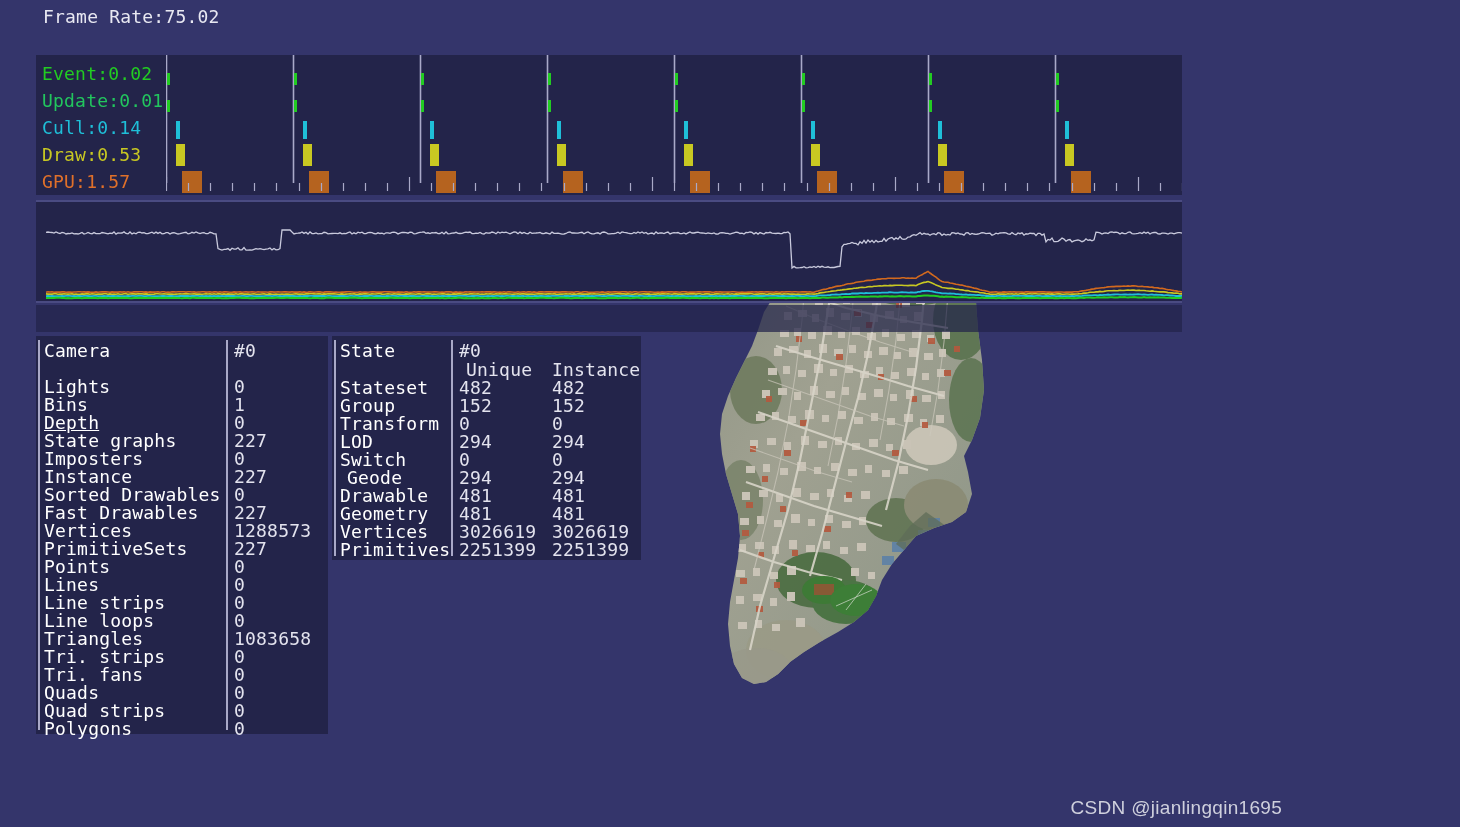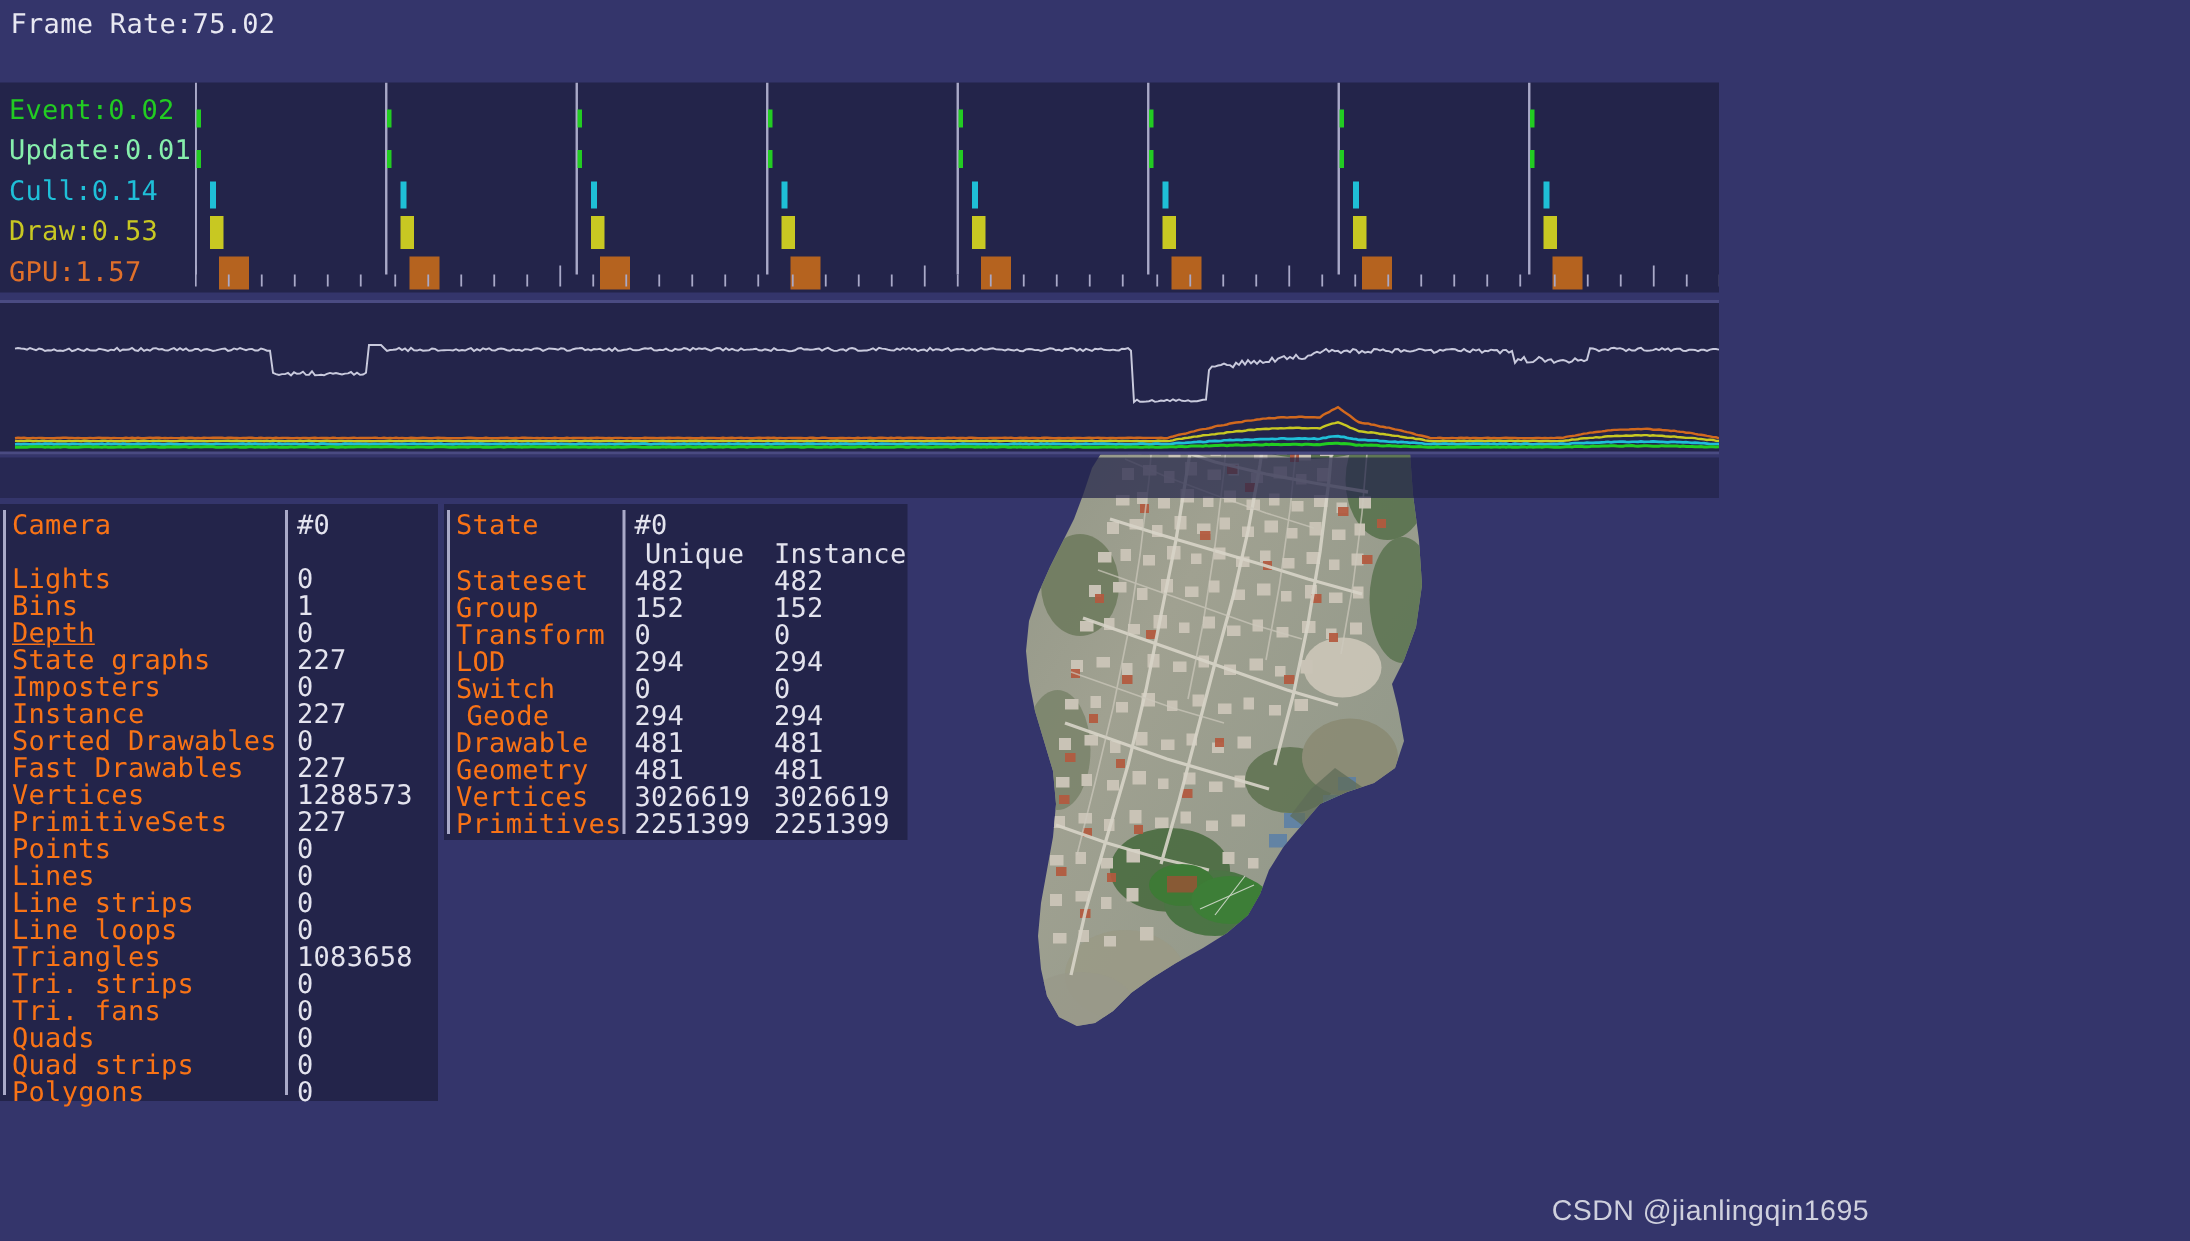--- a/index.html
+++ b/index.html
@@ -2,21 +2,21 @@
 <html><head>
 <meta charset="utf-8">
 <style>
   * { box-sizing: border-box; margin: 0; padding: 0; }
   html, body {
     width: 1460px; height: 827px;
     overflow: hidden;
     background: #34356b;
     font-family: "DejaVu Sans Mono", "Liberation Mono", monospace;
   }
-  #root { position: relative; width: 1260px; height: 827px; background: #34356b; }
+  #root { position: relative; width: 1260px; height: 827px; background: #34356b; margin-left: 36px; }
 
   
   #model-layer {
     position: absolute; left: 660px; top: 250px;
     width: 310px; height: 500px;
     pointer-events: none;
   }
   #model-layer svg { display: block; width: 100%; height: 100%; }
 
   
@@ -69,21 +69,21 @@
   }
 
   
   .stats-table { position: absolute; background: #23244a; }
   #camera-table { left: 0; top: 336px; width: 292px; height: 398px; }
   #view-table   { left: 296px; top: 336px; width: 309px; height: 224px; }
   .cell {
     position: absolute; font-size: 18px; line-height: 18px;
     white-space: pre; letter-spacing: 0.2px;
   }
-  .cell.lbl { color: #f97316; }
+  .cell.lbl { color: #ffffff; }
   .cell.val { color: #e3e3ee; }
   .vdiv {
     position: absolute; top: 4px; bottom: 4px;
     width: 2px; background: #a9a9c8;
   }
   .edge-l { position:absolute; top:4px; bottom:4px; left:2px; width:2px; background:#a9a9c8; }
 
   
   #watermark {
     position: absolute; right: 14px; bottom: 8px;
@@ -367,21 +367,21 @@
         </g>
       </g>
     </svg>
   </div>
 
   <div class="hdr" id="hdr-fps">Frame Rate:75.02</div>
 
   <div id="bar-panel">
     <div id="bar-labels">
         <div class="bar-label" style="top: 10px; color: rgb(34, 204, 34);">Event:0.02</div>
-        <div class="bar-label" style="top: 37px; color: #86efac;">Update:0.01</div>
+        <div class="bar-label" style="top: 37px; color: #22c55e;">Update:0.01</div>
         <div class="bar-label" style="top: 64px; color: rgb(31, 191, 216);">Cull:0.14</div>
         <div class="bar-label" style="top: 91px; color: rgb(200, 200, 34);">Draw:0.53</div>
         <div class="bar-label" style="top: 118px; color: rgb(224, 112, 42);">GPU:1.57</div>
       </div>
     <div id="bar-grid">
         <svg viewBox="0 0 1016 140" preserveAspectRatio="none">
           <line x1="0.5" y1="0" x2="0.5" y2="128" stroke="#a9a9c8" stroke-width="1.6"></line>
           <line x1="127.5" y1="0" x2="127.5" y2="128" stroke="#a9a9c8" stroke-width="1.6"></line>
           <line x1="254.5" y1="0" x2="254.5" y2="128" stroke="#a9a9c8" stroke-width="1.6"></line>
           <line x1="381.5" y1="0" x2="381.5" y2="128" stroke="#a9a9c8" stroke-width="1.6"></line>

